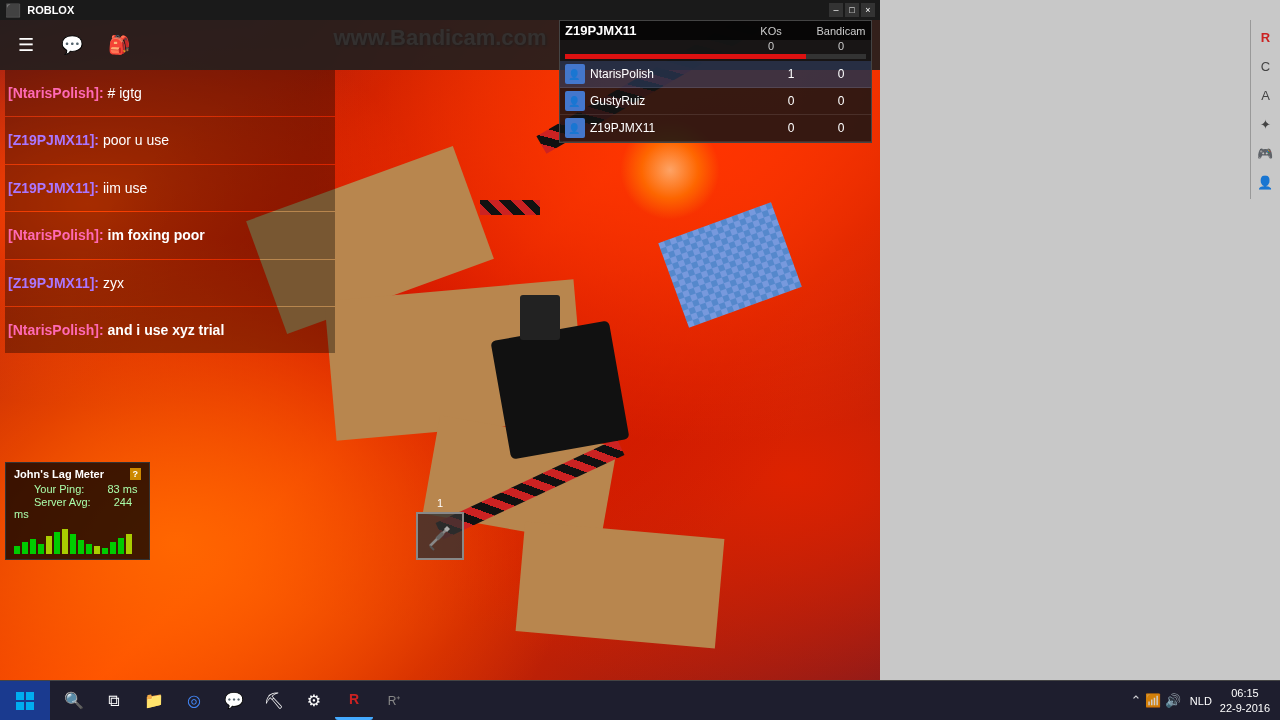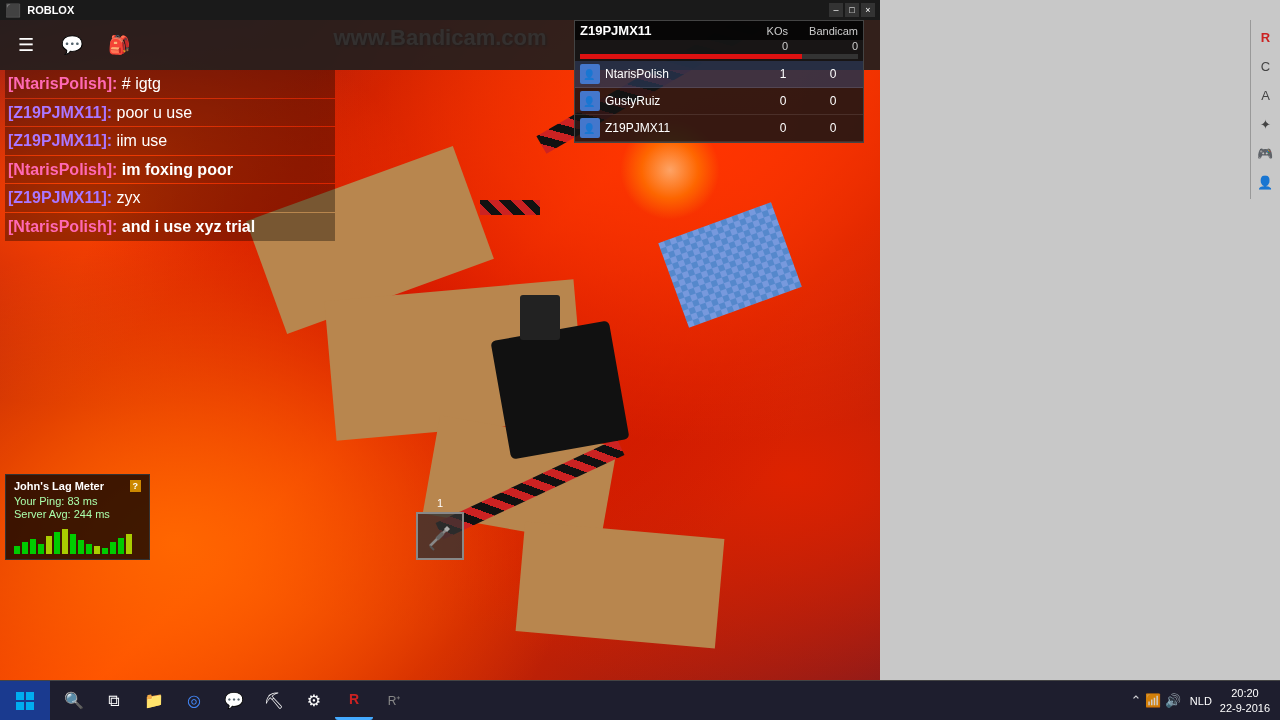--- a/index.html
+++ b/index.html
@@ -108,23 +108,23 @@
 
     
     #chat-area {
       position: absolute;
       top: 70px;
       left: 5px;
       width: 330px;
       z-index: 80;
     }
     .chat-message {
-      font-size: 16px;
+      font-size: 14px;
       line-height: 1.6;
-      padding: 1px 3px;
+      padding: 12px 3px;
       background: rgba(0,0,0,0.35);
       margin-bottom: 1px;
     }
     .chat-name {
       font-weight: bold;
     }
     .chat-name.pink { color: #ff69b4; }
     .chat-name.purple { color: #aa77ff; }
     .chat-text { color: white; }
 
@@ -157,40 +157,40 @@
       font-size: 9px;
       font-weight: bold;
       padding: 1px 3px;
       cursor: pointer;
     }
     .lag-stat {
       color: white;
       font-size: 11px;
       margin-bottom: 1px;
     }
-    .lag-stat span { color: #aaffaa; }
+    .lag-stat span { color: #aaffaa; margin-left: 20px; }
     #lag-graph {
       display: flex;
       align-items: flex-end;
       gap: 2px;
       height: 30px;
       margin-top: 4px;
     }
     .lag-bar {
       width: 6px;
       background: #00cc00;
     }
     .lag-bar.yellow { background: #aacc00; }
 
     
     #scoreboard {
       position: absolute;
       top: 20px;
-      right: 16px;
-      width: 290px;
+      right: 8px;
+      width: 313px;
       background: rgba(20,20,20,0.85);
       z-index: 90;
       border: 1px solid #444;
     }
     #scoreboard-header {
       display: flex;
       background: rgba(0,0,0,0.7);
       padding: 2px 5px;
       align-items: center;
       justify-content: space-between;
@@ -200,21 +200,21 @@
       font-size: 13px;
       font-weight: bold;
     }
     .score-cols {
       display: flex;
       gap: 20px;
     }
     .score-col-header {
       color: #cccccc;
       font-size: 11px;
-      text-align: right;
+      text-align: center;
       min-width: 50px;
     }
     #score-bar {
       height: 5px;
       background: #333;
       margin: 2px 5px;
     }
     #score-bar-fill {
       height: 100%;
       background: #dd1111;
@@ -562,17 +562,17 @@
     <div class="taskbar-icon" style="color:#888;font-size:12px;">R⁺</div>
   </div>
   <div id="taskbar-right">
     <div id="sys-icons">
       <span class="sys-icon">⌃</span>
       <span class="sys-icon">📶</span>
       <span class="sys-icon">🔊</span>
     </div>
     <span>NLD</span>
     <div id="clock">
-      <div>20:20</div>
+      <div>06:15</div>
       <div>22-9-2016</div>
     </div>
   </div>
 </div>
 
 </body></html>

